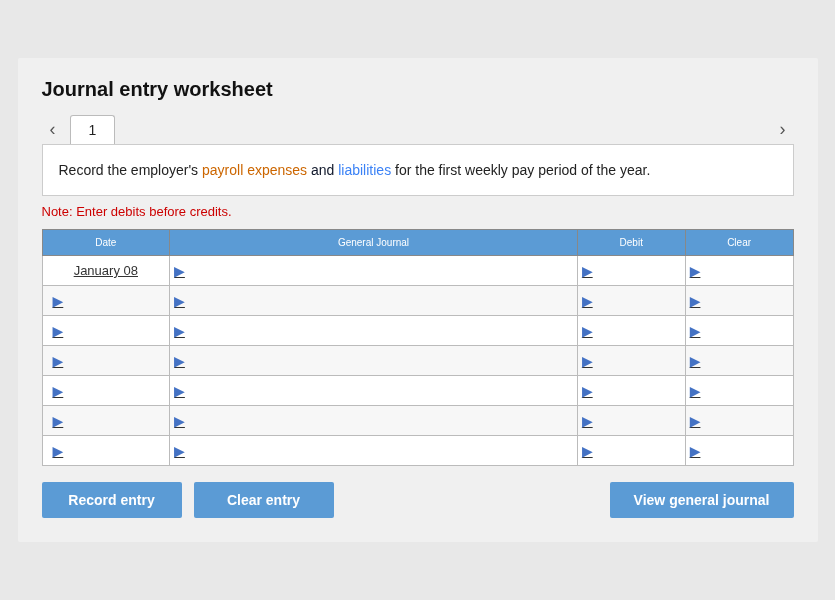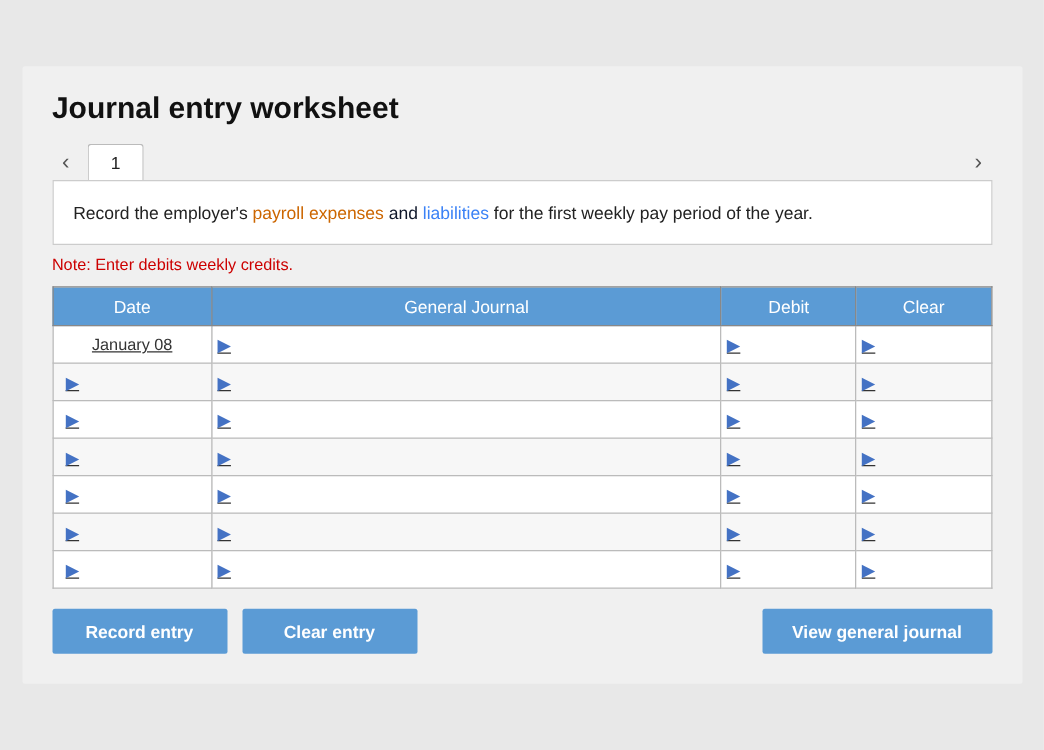--- a/index.html
+++ b/index.html
@@ -12,21 +12,21 @@
       align-items: center;
       justify-content: center;
     }
     .container {
       background: #f0f0f0;
       width: 800px;
       padding: 20px 24px 24px 24px;
       border-radius: 2px;
     }
     .page-title {
-      font-size: 24px;
+      font-size: 20px;
       font-weight: bold;
       color: #111;
       margin-bottom: 14px;
     }
     .nav-arrow {
       font-size: 18px;
       color: #555;
       cursor: pointer;
       padding: 4px 8px;
       user-select: none;
@@ -67,21 +67,21 @@
       border-collapse: collapse;
       border: 1px solid #888;
     }
     .journal-table thead tr {
       background: #5b9bd5;
       color: #fff;
     }
     .journal-table thead th {
       border: 1px solid #888;
       padding: 7px 10px;
-      font-size: 14px;
+      font-size: 10px;
       font-weight: normal;
       text-align: center;
     }
     .journal-table tbody tr {
       background: #fff;
     }
     .journal-table tbody tr:nth-child(even) {
       background: #f7f7f7;
     }
     .journal-table tbody td {
@@ -161,21 +161,21 @@
     <div class="tab-item">1</div>
     <span class="nav-arrow nav-arrow-right">›</span>
   </div>
 
   <div class="instruction-box">
     <span class="instruction-text">
       Record the employer's <span style="color:#cc6600;">payroll expenses </span><span style="color:#0f172a;">and </span><span style="color:#3b82f6;">liabilities</span> for the first weekly pay period of the year.
     </span>
   </div>
 
-  <div class="note-text">Note: Enter debits weekly credits.</div>
+  <div class="note-text">Note: Enter debits before credits.</div>
 
   <table class="journal-table">
     <thead>
       <tr>
         <th style="width:130px;">Date</th>
         <th style="width:420px;">General Journal</th>
         <th style="width:110px;">Debit</th>
         <th style="width:110px;">Clear</th>
       </tr>
     </thead>

